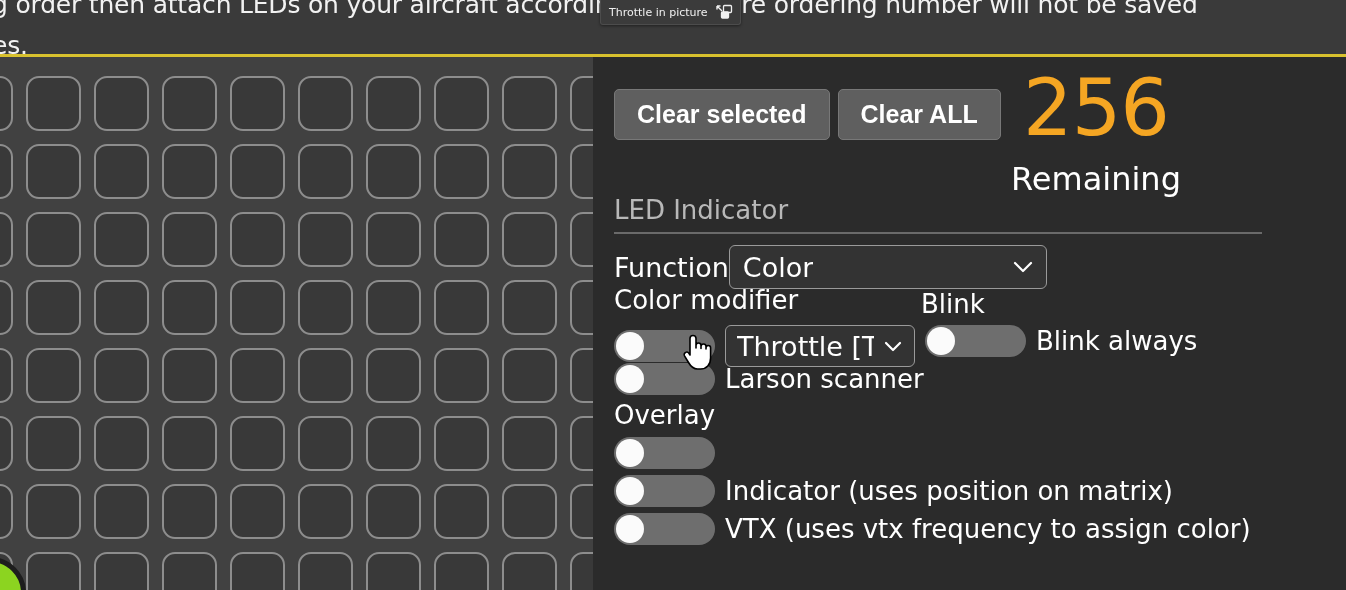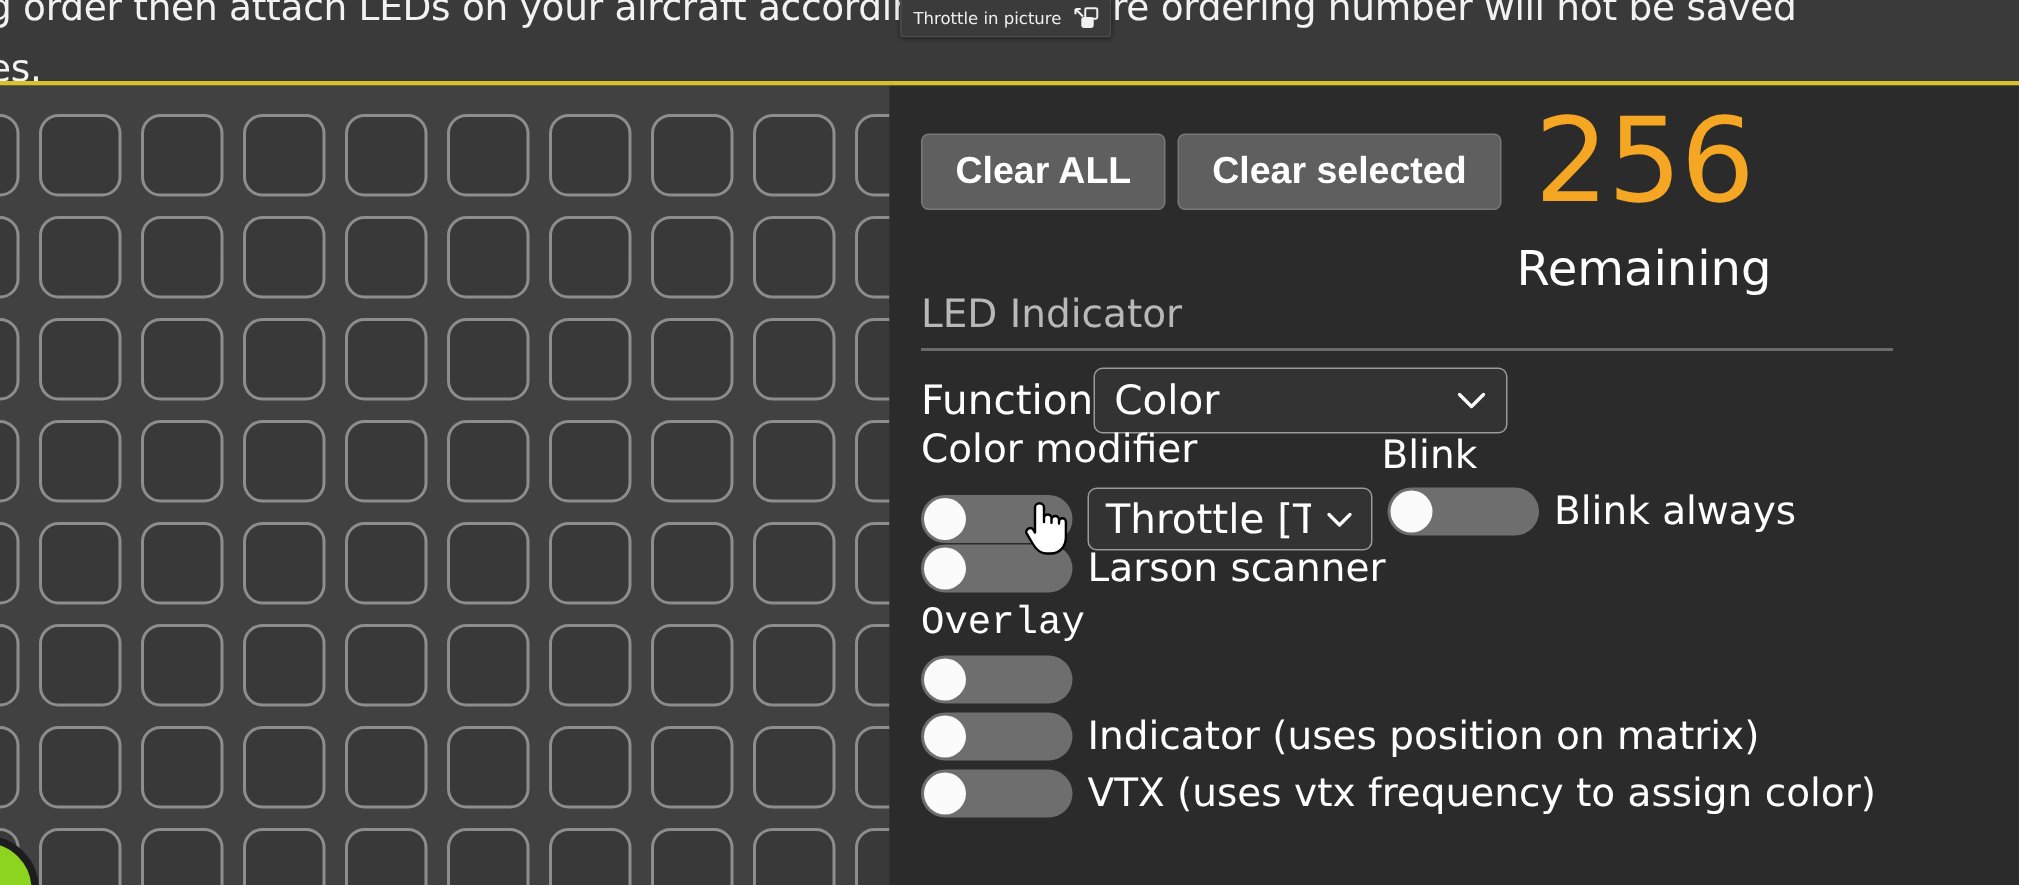--- a/index.html
+++ b/index.html
@@ -201,21 +201,21 @@
     align-items: center;
     justify-content: space-between;
     background: #333333;
     border: 1px solid #9a9a9a;
     border-radius: 6px;
     color: #ffffff;
     box-sizing: border-box;
     cursor: pointer;
   }
   .select-box.func {
-    width: 276px;
+    width: 318px;
     height: 44px;
     padding: 0 12px 0 13px;
     font-size: 27px;
   }
   .select-box.modifier {
     width: 190px;
     height: 42px;
     padding: 0 10px 0 11px;
     font-size: 27px;
   }
@@ -227,21 +227,21 @@
 
   
   .sub-label {
     position: absolute;
     font-size: 26px;
     color: #ffffff;
     font-family: "DejaVu Sans", "Liberation Sans", sans-serif;
   }
   .lbl-colormod { left: 21px; top: 228px; }
   .lbl-blink    { left: 328px; top: 232px; }
-  .lbl-overlay  { left: 21px; top: 343px; font-family: Liberation Mono, monospace; }
+  .lbl-overlay  { left: 21px; top: 343px; }
 
   
   .toggle {
     width: 101px;
     height: 32px;
     border-radius: 16px;
     background: #6e6e6e;
     position: relative;
     cursor: pointer;
     flex: 0 0 auto;
@@ -387,22 +387,22 @@
       <div class="led-cell"></div>
       <div class="led-cell"></div>
       <div class="led-cell"></div>
     </div>
   <div class="green-blob"></div>
 </div>
 
 <div class="control-panel">
 
   <div class="clear-row">
+    <button class="clear-btn">Clear selected</button>
     <button class="clear-btn">Clear ALL</button>
-    <button class="clear-btn">Clear selected</button>
   </div>
 
   <div class="remaining-box">
     <div class="remaining-count">256</div>
     <div class="remaining-label">Remaining</div>
   </div>
 
   <div class="section-head">LED Indicator</div>
 
   <div class="func-row">

